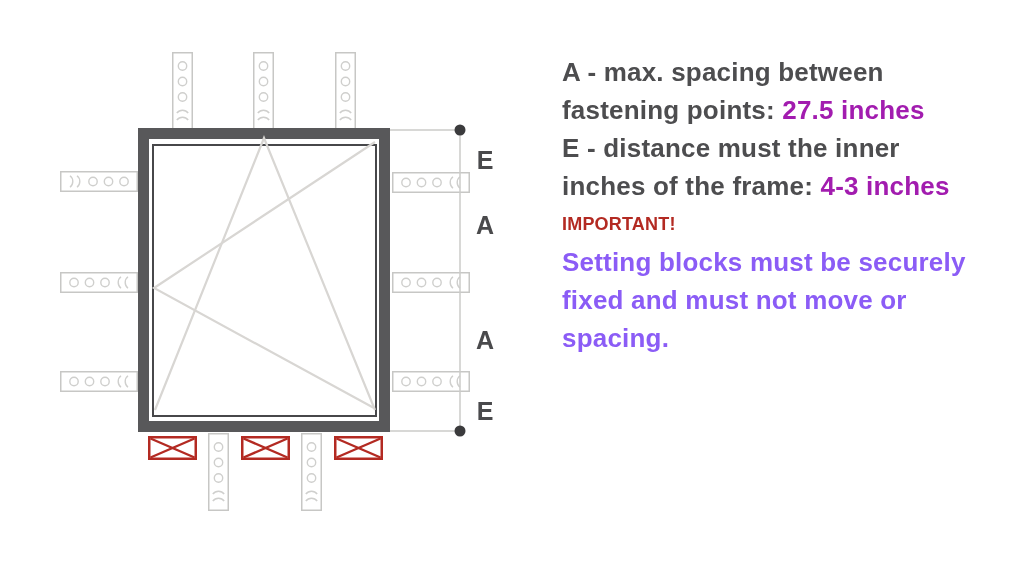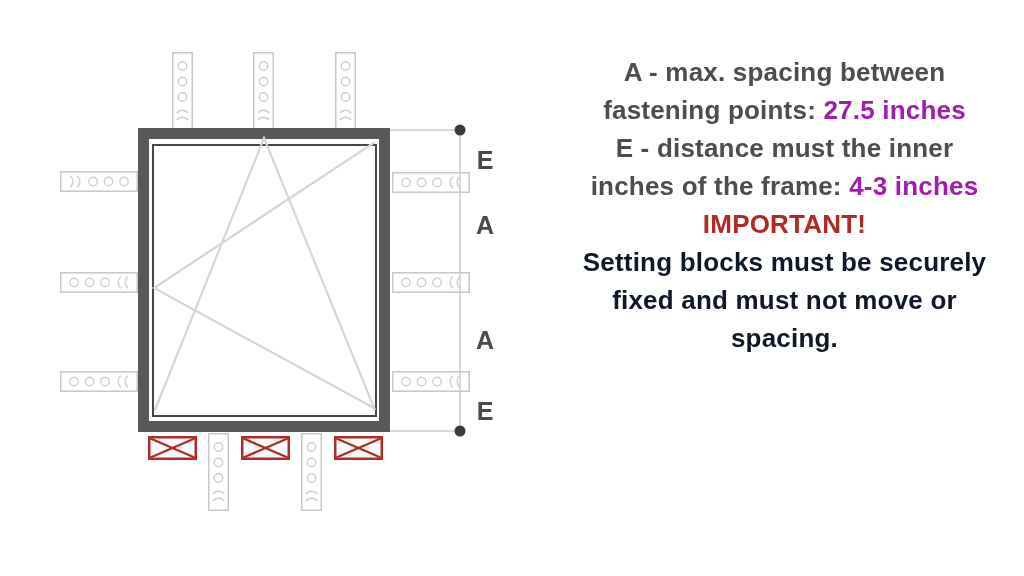--- a/index.html
+++ b/index.html
@@ -34,35 +34,34 @@
   .info {
     position: absolute;
     left: 562px;
     top: 53px;
     width: 445px;
     font-weight: bold;
     font-size: 26px;
     line-height: 38px;
     color: #4d4d4f;
     letter-spacing: 0.2px;
-    text-align: center;
   }
   .info p { margin: 0; }
   .spec-a { margin: 0 0 39px 0; }
   .spec-e { margin: 0; }
   .red { color: #a21caf; }
   .important-title {
     margin: 66px 0 0 0;
-    font-size: 26px;
+    font-size: 18px;
     line-height: 38px;
     color: #b32a22;
   }
   .important-body {
     margin: 0;
-    color: #0f172a;
+    color: #8b5cf6;
   }
   .line { display: block; }
 </style>
 </head>
 <body>
 
 <div class="stage">
 
   <svg class="diagram-svg" viewBox="0 0 1024 576">
     <defs>

